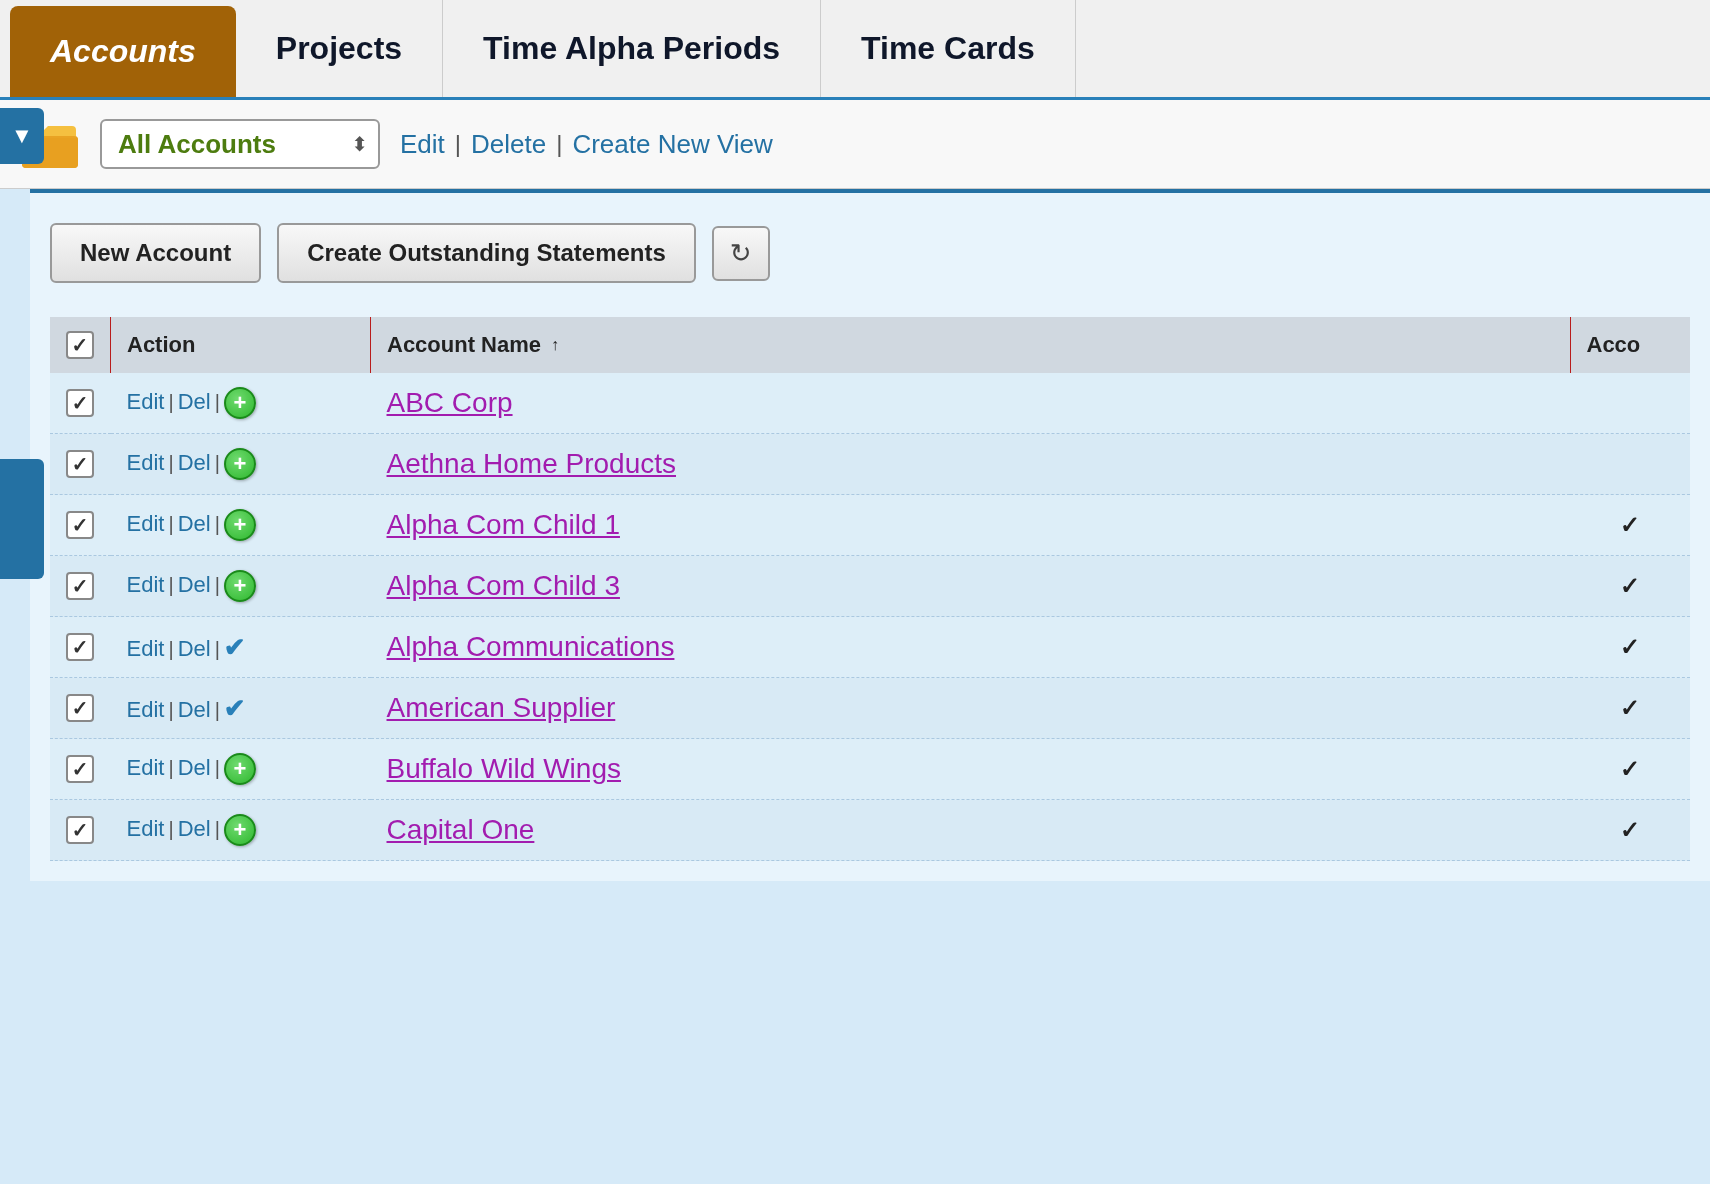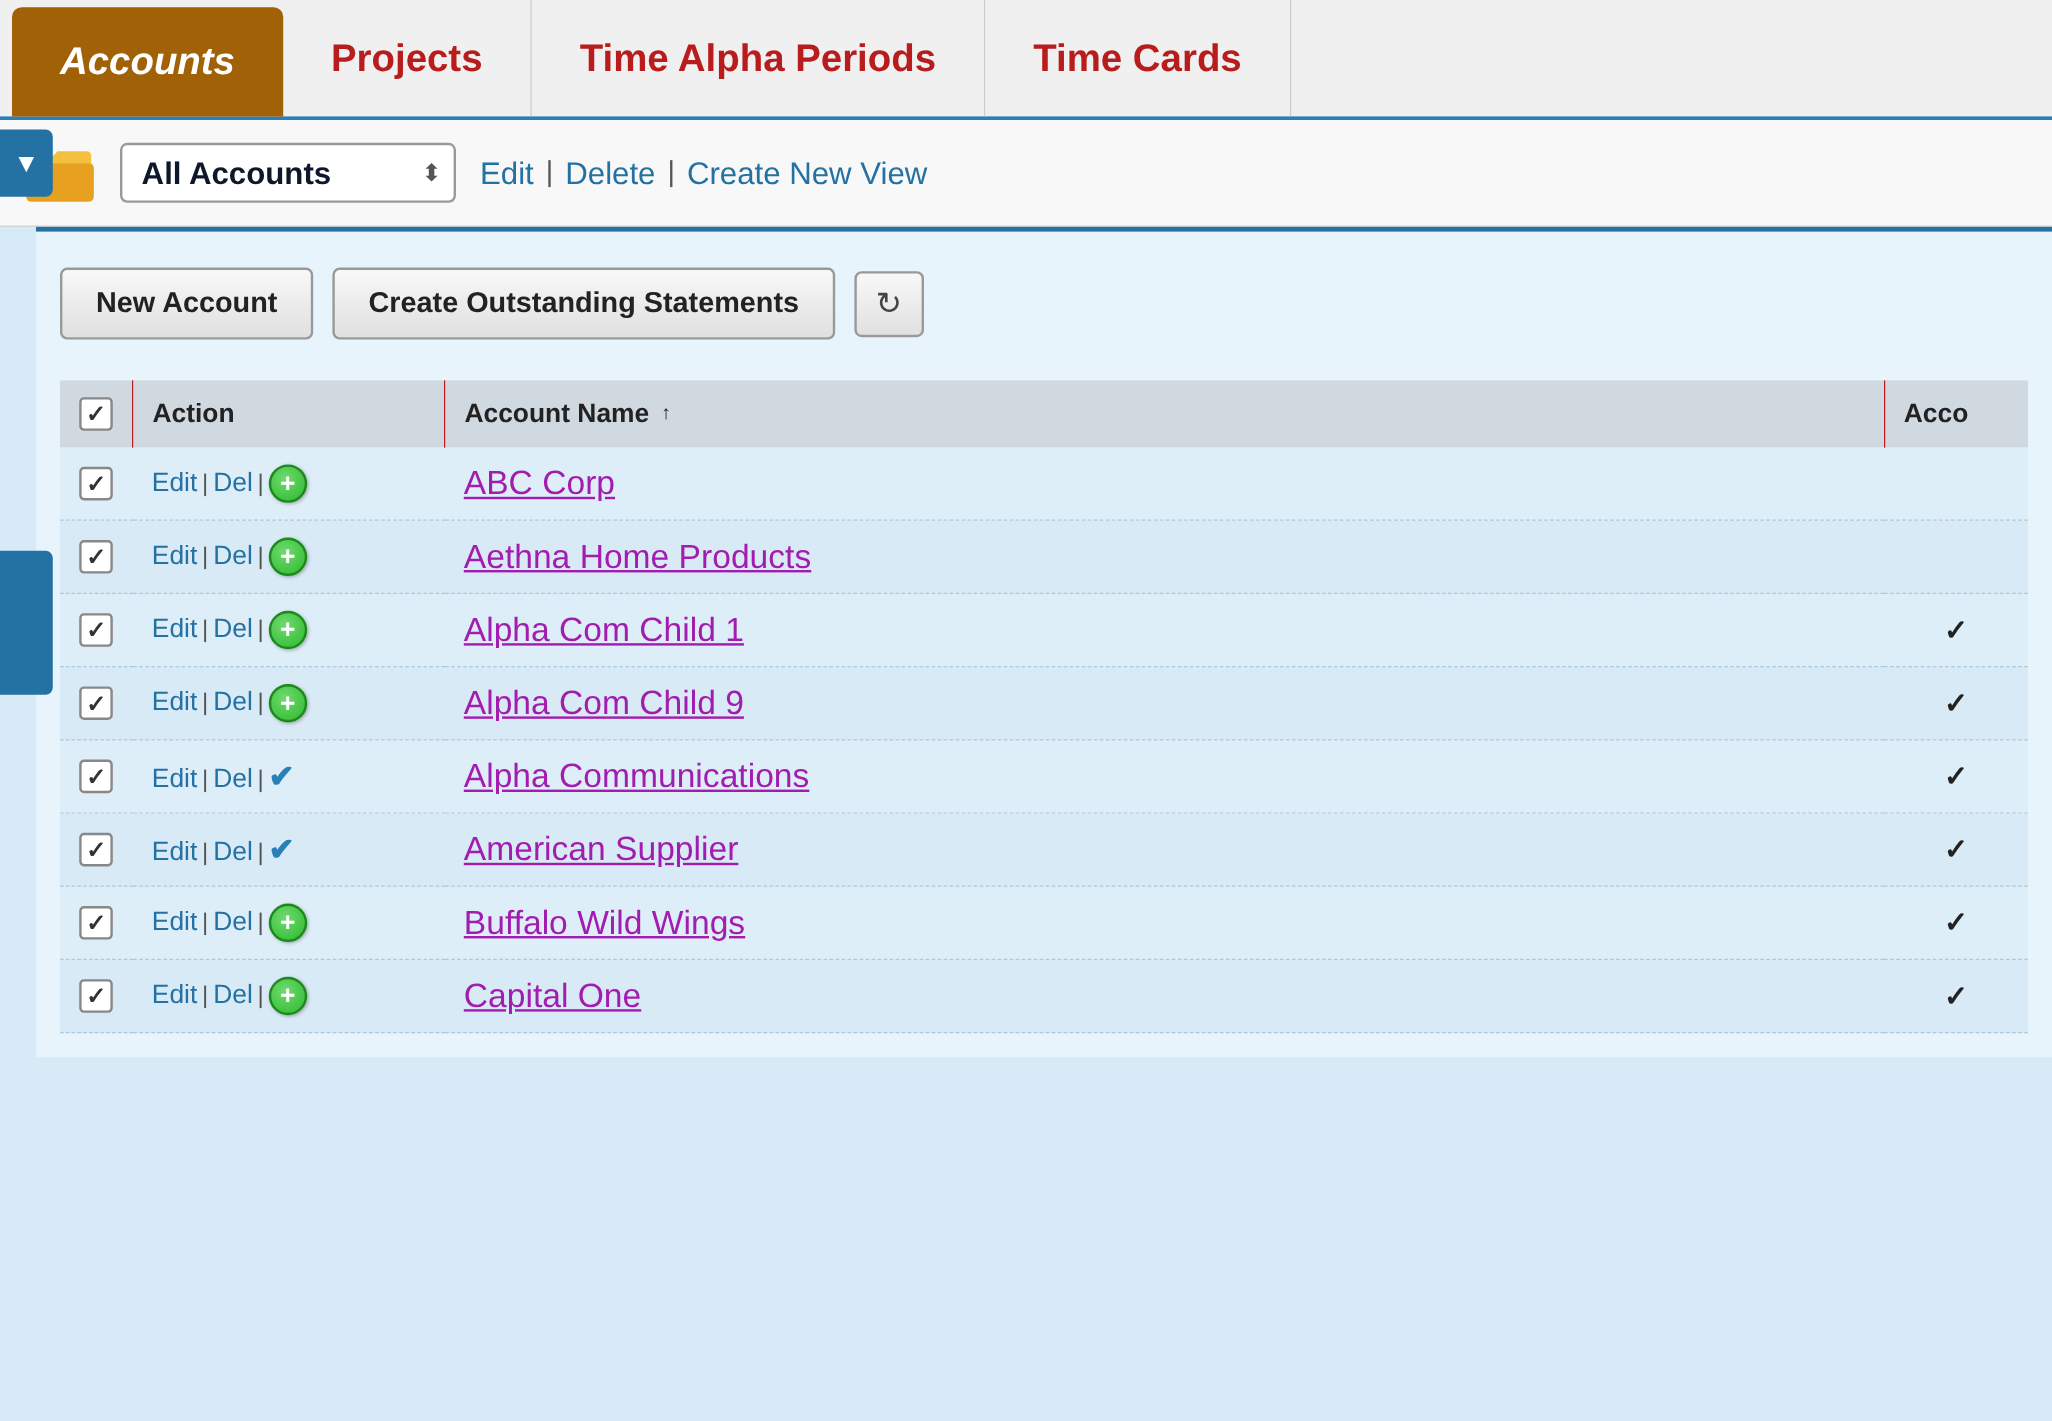--- a/index.html
+++ b/index.html
@@ -12,21 +12,21 @@
       background: #f0f0f0;
       border-bottom: 3px solid #2980b9;
       height: 100px;
     }
     .nav-item {
       display: flex;
       align-items: center;
       padding: 0 40px;
       font-size: 32px;
       font-weight: bold;
-      color: #b91c1c;
+      color: #0f172a;
       cursor: pointer;
       border-right: 1px solid #ccc;
     }
     .nav-item.active {
       background: #a16207;
       color: #fff;
       border-radius: 8px 8px 0 0;
       margin: 6px 0 0 10px;
       padding: 0 40px;
       border-right: none;
@@ -51,21 +51,21 @@
       display: inline-block;
     }
     .view-select {
       appearance: none;
       font-size: 26px;
       font-weight: bold;
       border: 2px solid #999;
       border-radius: 6px;
       padding: 8px 50px 8px 16px;
       background: #fff;
-      color: #0f172a;
+      color: #4d7c0f;
       cursor: pointer;
       min-width: 280px;
     }
     .select-arrow {
       position: absolute;
       right: 12px;
       top: 50%;
       transform: translateY(-50%);
       pointer-events: none;
       font-size: 20px;
@@ -349,21 +349,21 @@
           </tr>
           <tr>
             <td class="checkbox-cell"><div class="cb checked"></div></td>
             <td class="action-cell"><a class="action-link">Edit</a><span class="action-sep">|</span><a class="action-link">Del</a><span class="action-sep">|</span><span class="green-plus">+</span></td>
             <td class="name-cell"><a class="account-name-link">Alpha Com Child 1</a></td>
             <td class="acco-cell"><span style="font-weight: bold; font-size: 24px; color: rgb(34, 34, 34);">✓</span></td>
           </tr>
           <tr>
             <td class="checkbox-cell"><div class="cb checked"></div></td>
             <td class="action-cell"><a class="action-link">Edit</a><span class="action-sep">|</span><a class="action-link">Del</a><span class="action-sep">|</span><span class="green-plus">+</span></td>
-            <td class="name-cell"><a class="account-name-link">Alpha Com Child 9</a></td>
+            <td class="name-cell"><a class="account-name-link">Alpha Com Child 3</a></td>
             <td class="acco-cell"><span style="font-weight: bold; font-size: 24px; color: rgb(34, 34, 34);">✓</span></td>
           </tr>
           <tr>
             <td class="checkbox-cell"><div class="cb checked"></div></td>
             <td class="action-cell"><a class="action-link">Edit</a><span class="action-sep">|</span><a class="action-link">Del</a><span class="action-sep">|</span><span class="blue-check">✔</span></td>
             <td class="name-cell"><a class="account-name-link">Alpha Communications</a></td>
             <td class="acco-cell"><span style="font-weight: bold; font-size: 24px; color: rgb(34, 34, 34);">✓</span></td>
           </tr>
           <tr>
             <td class="checkbox-cell"><div class="cb checked"></div></td>

